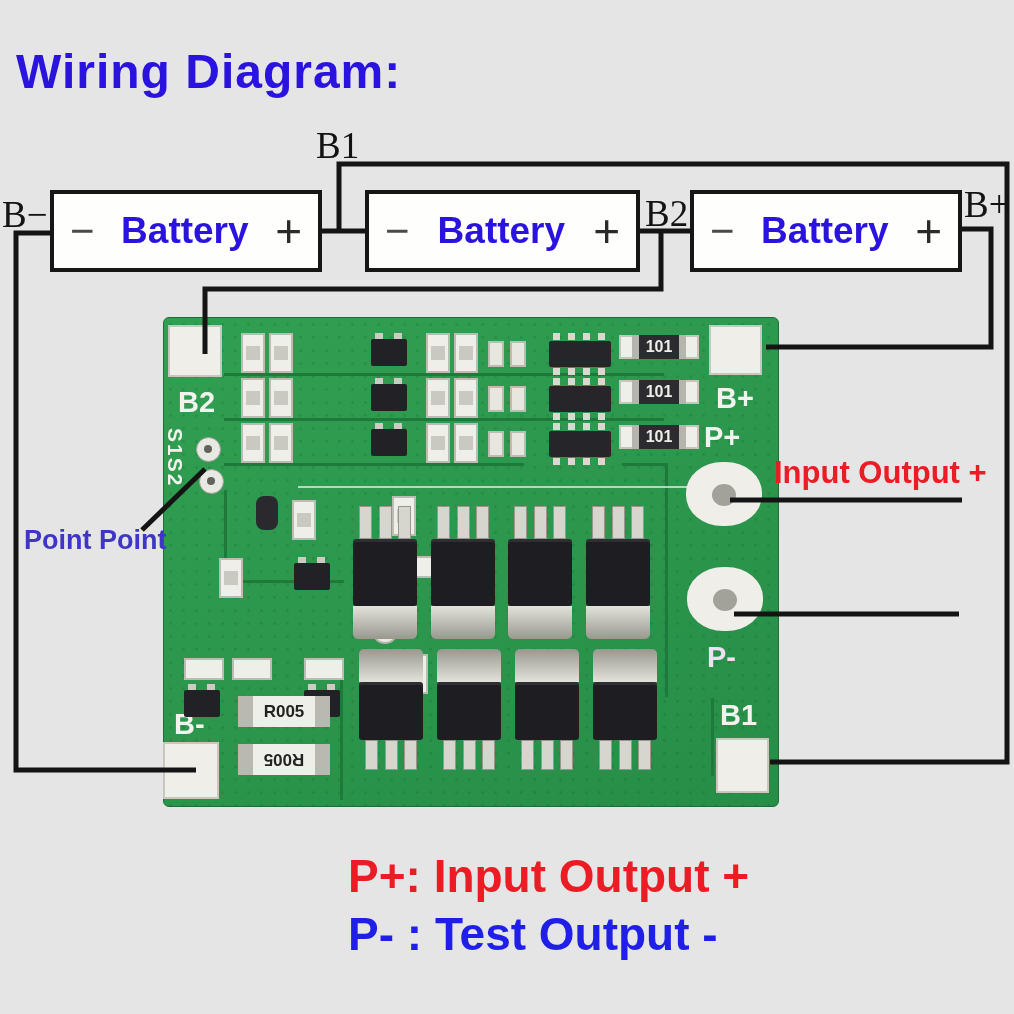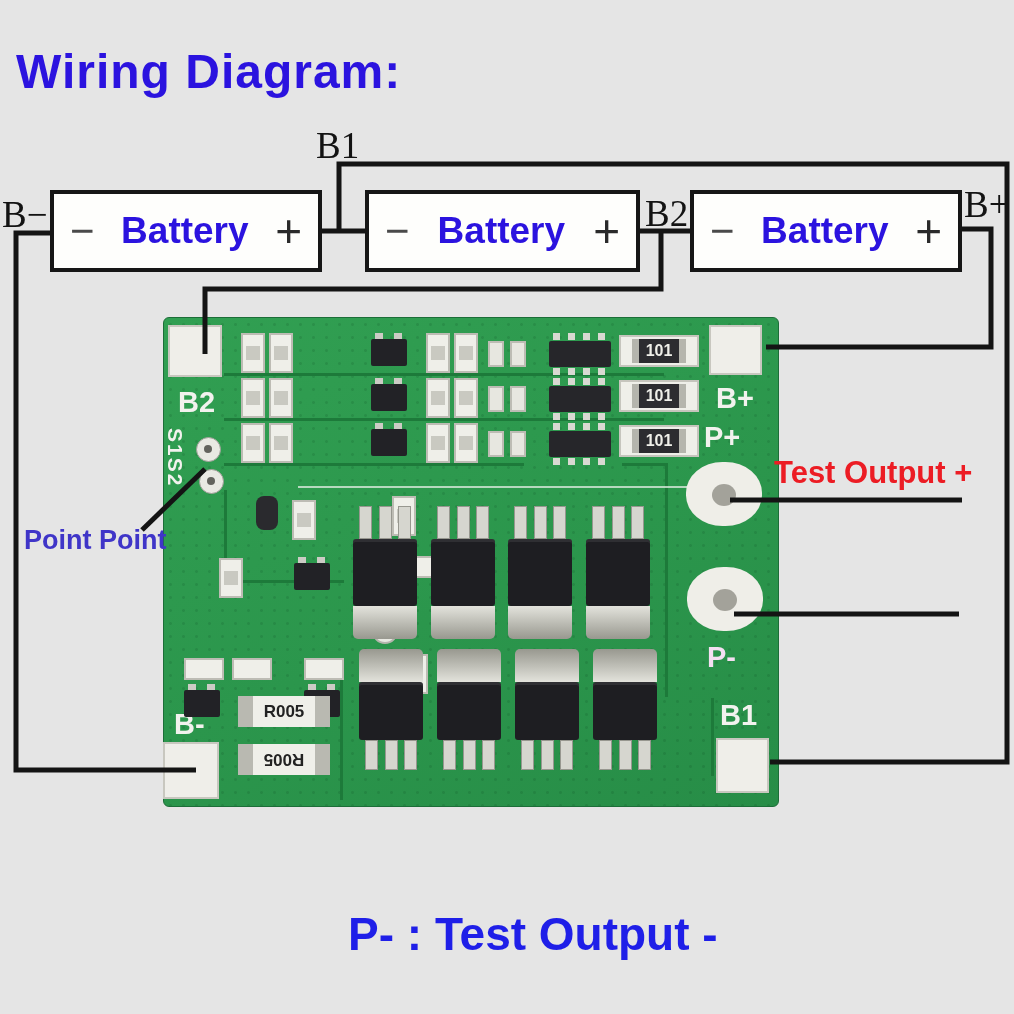--- a/index.html
+++ b/index.html
@@ -45,21 +45,21 @@
   .crow{position:absolute;left:0;width:100%;height:44px;}
   .wres{position:absolute;top:0;width:24px;height:40px;background:#efefe9;border:2px solid #bdbcb4;box-sizing:border-box;}
   .wres::after{content:"";position:absolute;left:3px;right:3px;top:11px;bottom:11px;background:#c9c9c1;}
   .sot{position:absolute;top:6px;width:36px;height:27px;background:#222226;border-radius:2px;}
   .sot::after{content:"";position:absolute;left:4px;top:-6px;width:8px;height:6px;background:#ccccc5;box-shadow:19px 0 #ccccc5;}
   .capc{position:absolute;top:8px;width:16px;height:26px;background:#e7e7e0;border:2px solid #bdbcb4;box-sizing:border-box;}
   .soic{position:absolute;top:8px;width:62px;height:26px;background:#26262a;border-radius:2px;}
   .soic::before,.soic::after{content:"";position:absolute;left:4px;right:4px;height:7px;
         background:repeating-linear-gradient(90deg,#d9d9d2 0 7px,transparent 7px 15px);}
   .soic::before{top:-8px;} .soic::after{bottom:-8px;}
-  .r101{position:absolute;top:2px;width:80px;height:32px;background:#efefe9;border:2px solid #c6c5bd;
+  .r101{position:absolute;top:2px;width:80px;height:24px;background:#efefe9;border:2px solid #c6c5bd;
         box-sizing:border-box;display:flex;align-items:center;justify-content:center;}
   .r101 span{background:#2c2c30;color:#efefe9;font-size:16px;font-weight:700;padding:4px 7px;
         border-left:7px solid #b5b5ad;border-right:7px solid #b5b5ad;line-height:1;}
   .fet{position:absolute;width:64px;}
   .fet .legs{display:flex;justify-content:space-evenly;height:33px;}
   .fet .legs i{display:block;width:13px;height:100%;background:#d6d6cf;border:1px solid #97978f;box-sizing:border-box;}
   .fet .body{height:67px;background:#1e1e22;border-radius:3px;box-shadow:inset 0 3px 0 rgba(255,255,255,.08);}
   .fet.down .body{height:58px;}
   .fet.down .legs{height:30px;}
   .fet .tab{height:33px;background:linear-gradient(#e3e3dc,#98988f);border-radius:0 0 5px 5px;}
@@ -279,17 +279,18 @@
     <path d="M730 500 H962"></path>
     <path d="M734 614 H959"></path>
   </svg>
 
   <div class="abs jlabel" style="left:2px;top:196px;">B−</div>
   <div class="abs jlabel" style="left:316px;top:127px;">B1</div>
   <div class="abs jlabel" style="left:645px;top:195px;">B2</div>
   <div class="abs jlabel" style="left:964px;top:186px;">B+</div>
 
   <div class="abs testpoint">Point Point</div>
-  <div class="abs ioplus">Test Output +</div>
-
+  <div class="abs ioplus">Input Output +</div>
+
+  <div class="abs legend1">P+: Input Output +</div>
   <div class="abs legend2">P- : Test Output -</div>
 
 </div>
 
 </body></html>

